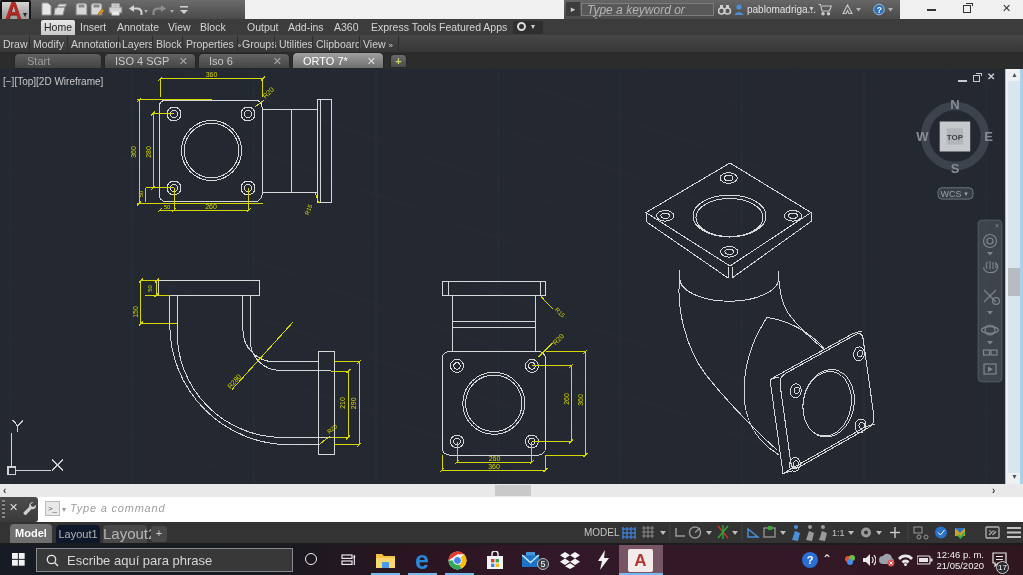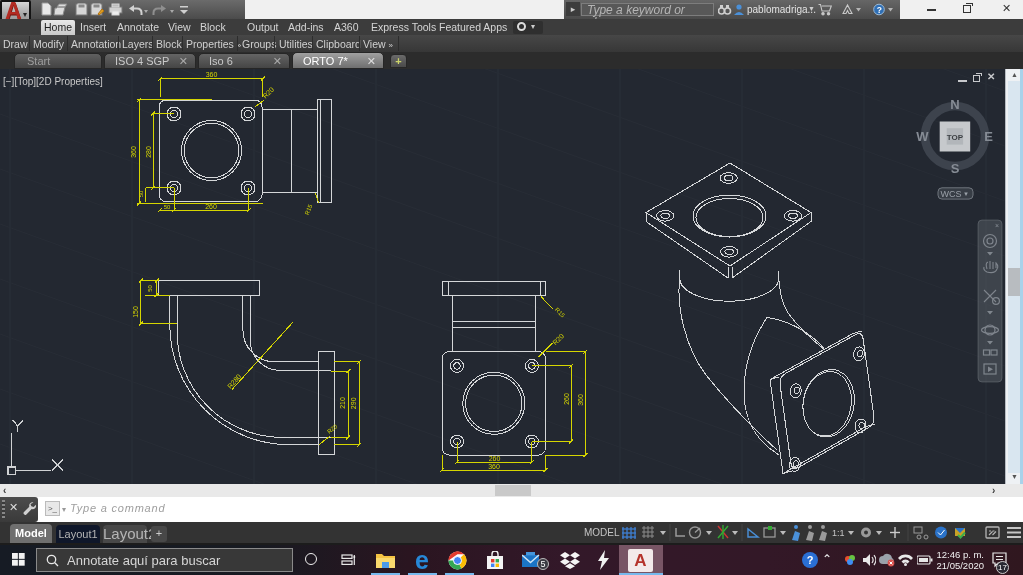--- a/index.html
+++ b/index.html
@@ -162,21 +162,21 @@
       <line x1="0" y1="375" x2="1005" y2="737"></line>
       <line x1="0" y1="430" x2="1005" y2="792"></line>
     </g>
   </svg>
 
   <div class="abs" style="left:958px;top:11px;width:9px;height:2px;background:#c7c9cc;"></div>
   <div class="abs" style="left:973px;top:6px;width:7px;height:7px;border:1.4px solid #c7c9cc;background:#232831;"></div>
   <div class="abs" style="left:976px;top:4px;width:6px;height:3px;border-top:1.4px solid #c7c9cc;border-right:1.4px solid #c7c9cc;"></div>
   <div class="abs" style="left:987px;top:2px;color:#c7c9cc;font-size:10px;font-weight:bold;">✕</div>
 
-  <div class="abs" style="left:3px;top:7px;font-size:10px;color:#c9c9c9;">[−][Top][2D Properties]</div>
+  <div class="abs" style="left:3px;top:7px;font-size:10px;color:#c9c9c9;">[−][Top][2D Wireframe]</div>
 
   <svg id="drawing" width="1005" height="415" viewBox="0 69 1005 415" style="position:absolute;left:0;top:0;">
     <g fill="none" stroke="#d5d7d9" stroke-width="1" shape-rendering="crispEdges">
 
       <rect x="159" y="100" width="103" height="101.5" rx="7"></rect>
       <circle cx="211.5" cy="150.5" r="30"></circle>
       <circle cx="211.5" cy="150.5" r="27.3"></circle>
       <circle cx="174" cy="114" r="7"></circle>
         <circle cx="174" cy="114" r="3.5"></circle>
       <circle cx="248" cy="114" r="7"></circle>
@@ -466,21 +466,21 @@
         <rect x="0" y="8.4" width="7.2" height="7.2"></rect>
         <rect x="8.4" y="8.4" width="7.2" height="7.2"></rect>
       </g>
   </svg>
 
   <div class="abs" style="left:36px;top:3px;width:257px;height:24px;background:#383838;border:1px solid #8a8a8a;">
     <svg class="abs" style="left:9px;top:5px;" width="13" height="13" viewBox="0 0 13 13">
         <circle cx="5.5" cy="5.5" r="4.2" fill="none" stroke="#e8e8e8" stroke-width="1.3"></circle>
         <line x1="8.8" y1="8.8" x2="12" y2="12" stroke="#e8e8e8" stroke-width="1.3"></line>
       </svg>
-    <div class="abs" style="left:30px;top:4px;font-size:13px;color:#d6d6d6;">Annotate aquí para buscar</div>
+    <div class="abs" style="left:30px;top:4px;font-size:13px;color:#d6d6d6;">Escribe aquí para phrase</div>
   </div>
 
   <div class="abs" style="left:305px;top:8px;width:12px;height:12px;border:1.6px solid #f0f0f0;border-radius:50%;"></div>
 
   <svg class="abs" style="left:341px;top:8px;" width="15" height="14" viewBox="0 0 15 14">
     <g stroke="#e8e8e8" fill="none" stroke-width="1.2">
         <rect x="1" y="2" width="10" height="3.4"></rect>
         <rect x="1" y="8" width="10" height="3.4"></rect>
         <line x1="13.3" y1="2" x2="13.3" y2="12"></line>
       </g>

